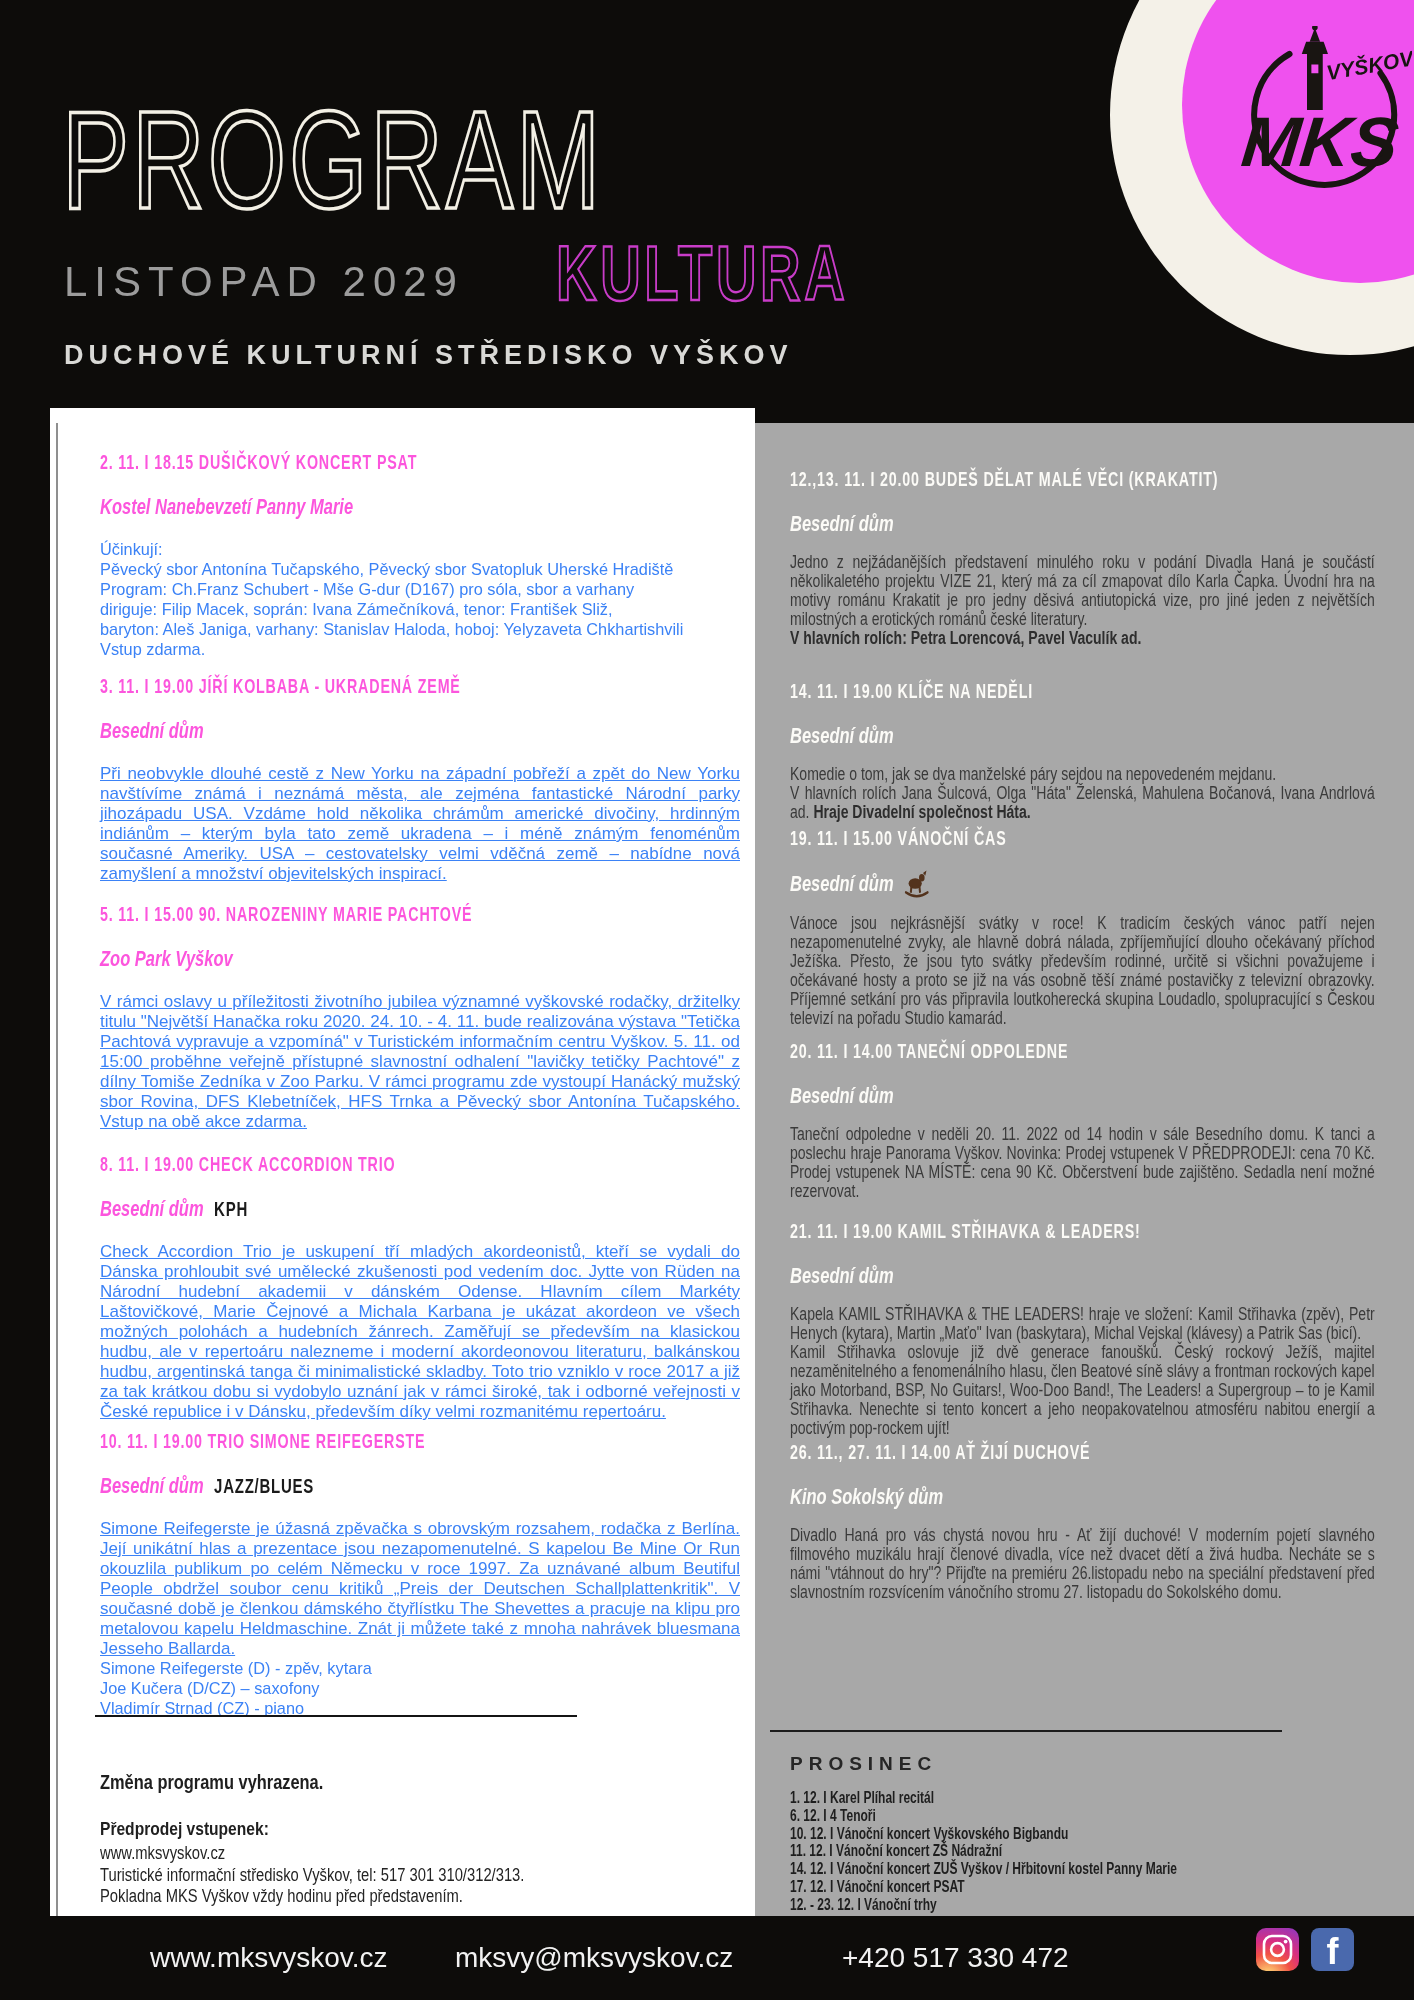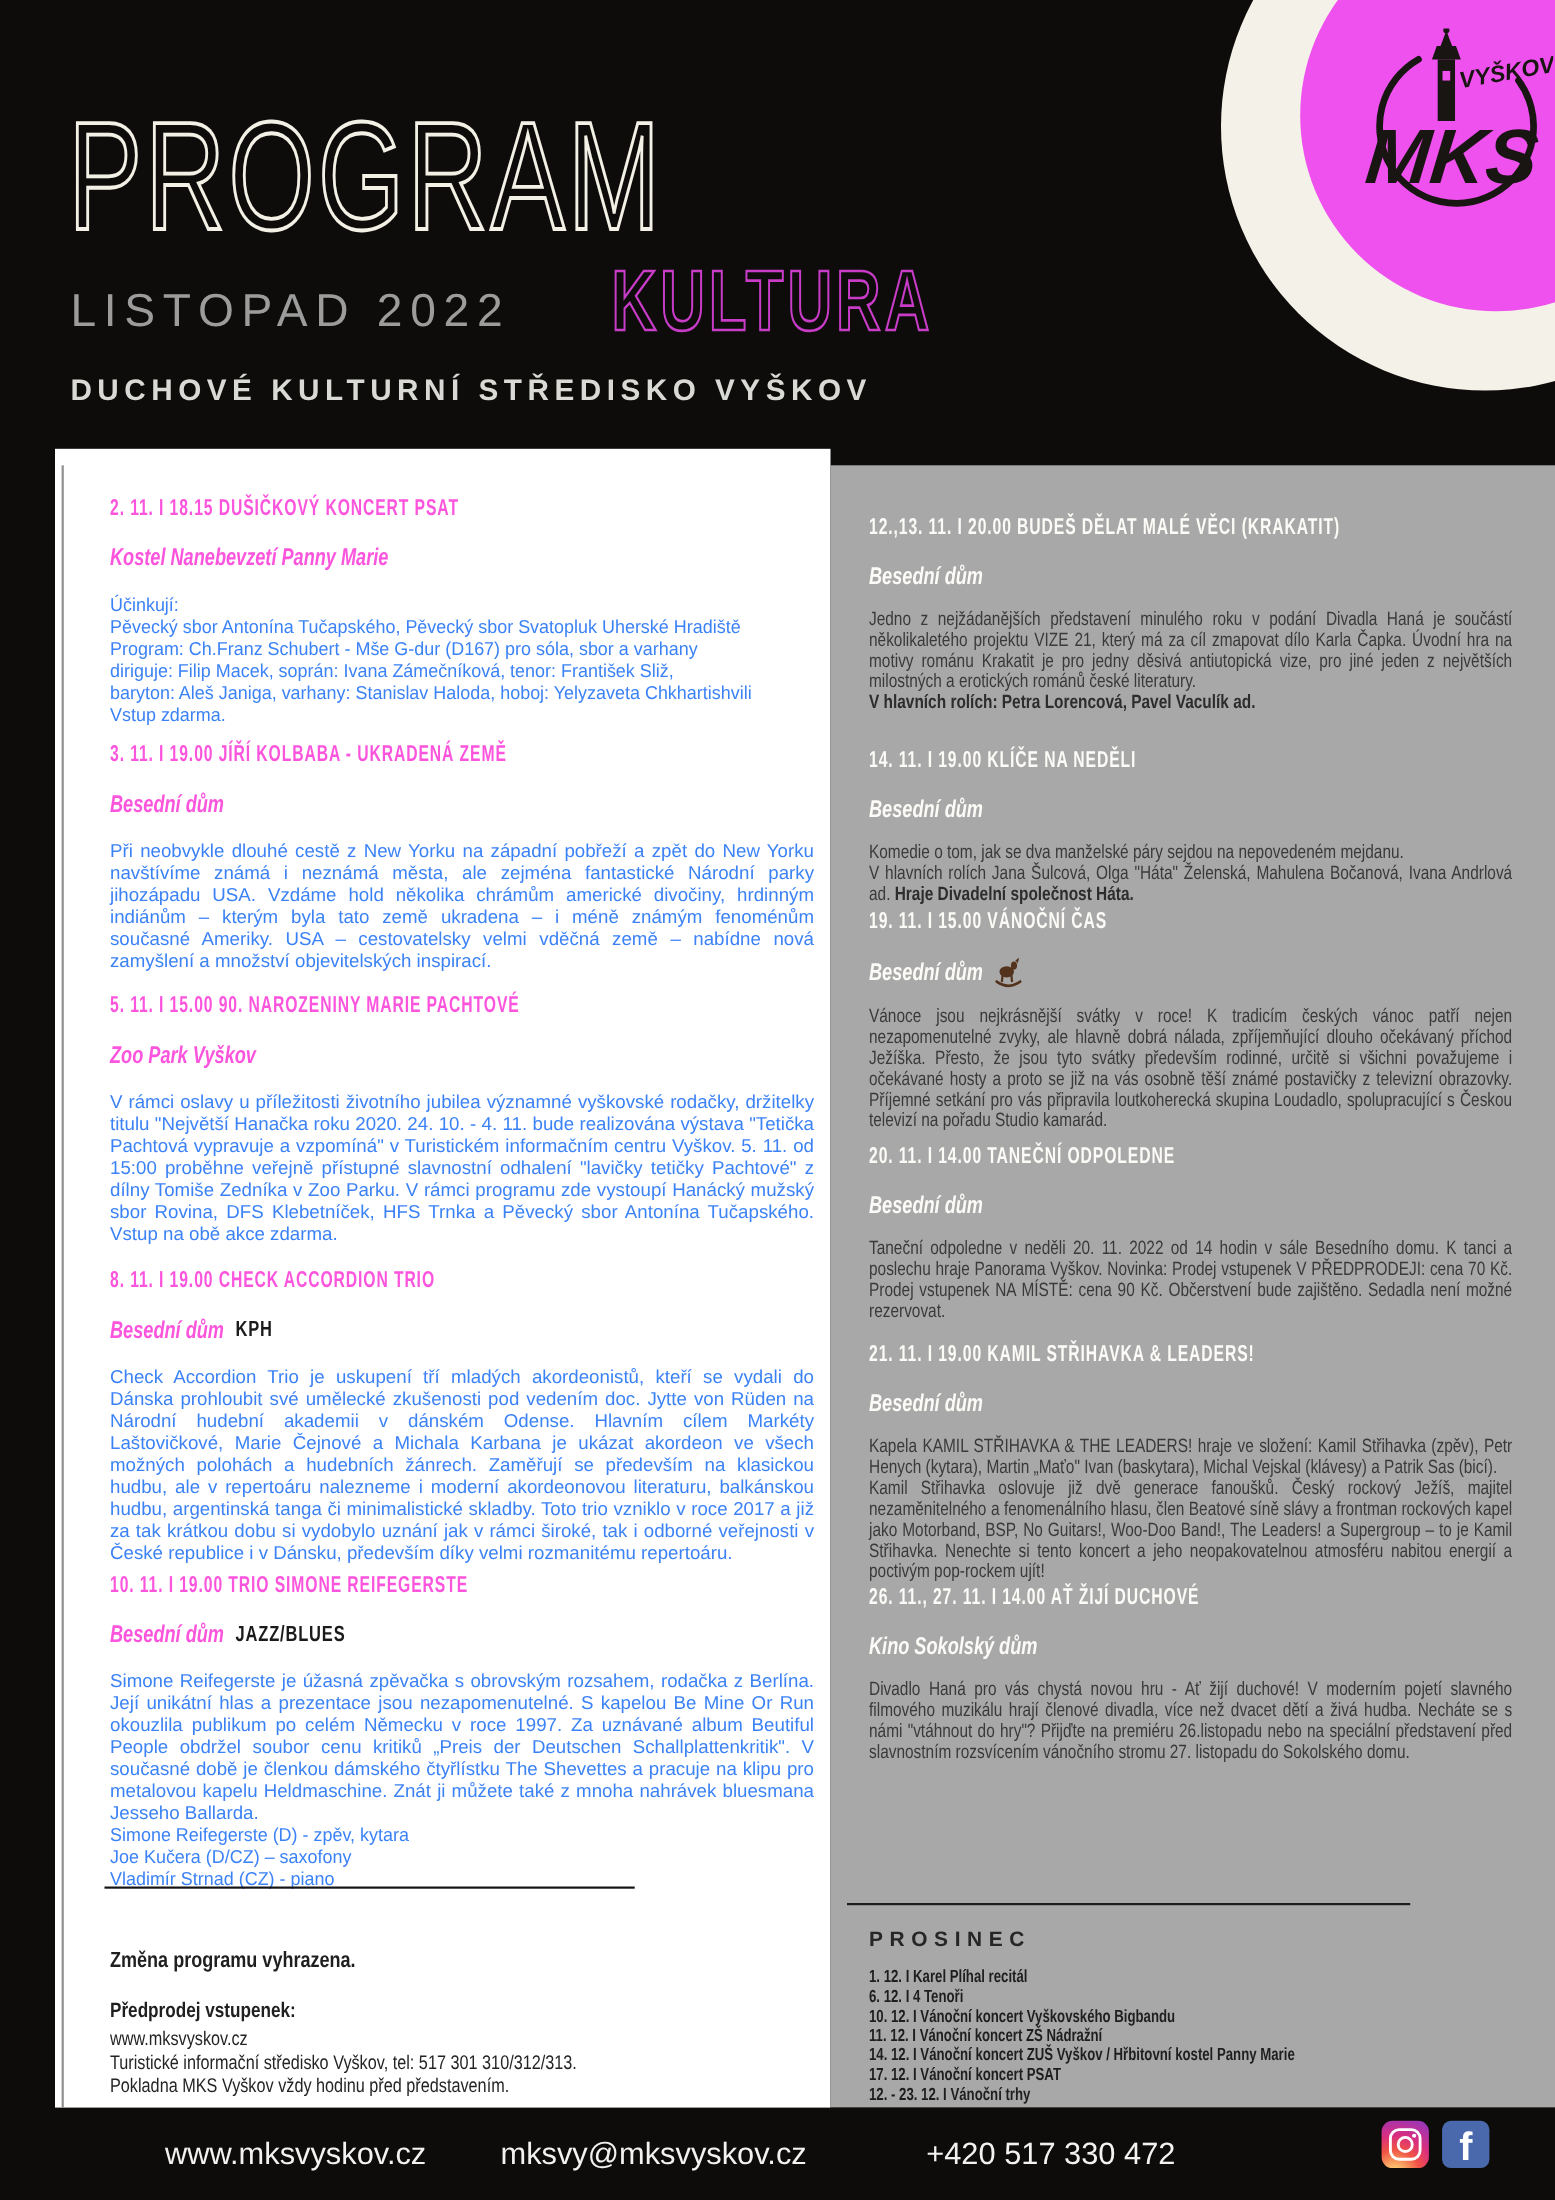--- a/index.html
+++ b/index.html
@@ -35,21 +35,21 @@
     white-space:nowrap; transform:scaleX(0.68); transform-origin:0 50%; }
   .rev .eh { color:#fcfbf7; }
 
   .venue { margin-top:20px; display:flex; align-items:center; gap:14px; font-size:22px; line-height:26px;
     font-weight:700; font-style:italic; color:#fc55dd; white-space:nowrap;
     transform:scaleX(0.75); transform-origin:0 50%; }
   .rev .venue { color:#fcfbf7; }
   .venue .tag { font-style:normal; font-size:20px; letter-spacing:1px; color:#1b1b1b; }
 
   .lbody { margin-top:20px; font-size:17px; line-height:20px; color:#3b82f6; }
-  .lbody .just { text-align:justify; }
+  .lbody .just { text-align:justify;text-decoration:underline; }
   .ln { white-space:nowrap; transform:scaleX(0.96); transform-origin:0 0; }
 
   .rbody { margin-top:16px; width:730px; transform:scaleX(0.801); transform-origin:0 0;
     font-size:17.5px; line-height:19px; color:#3a3a3a; }
   .rbody .just { text-align:justify; }
   .b { font-weight:700; color:#2d2d2d; }
 
   .hr-left  { position:absolute; left:45px; top:1307px; width:482px; height:2px; background:#141414; }
   .hr-right { position:absolute; left:15px; top:1307px; width:512px; height:2px; background:#1c1c1c; }
 
@@ -88,21 +88,21 @@
       <path d="M37 16 h15 l-2.5 -7 h-10 z"></path>
       <path d="M41.5 9 l3 -8 l3 8 z"></path>
       <circle cx="44.5" cy="0.8" r="1.6"></circle>
       <rect x="42.5" y="22" width="4" height="5" fill="#ef51ee"></rect>
     </g>
     <text x="52" y="31" font-size="12" font-weight="bold" font-style="italic" fill="#191512" transform="rotate(-10 52 31)">VYŠKOV</text>
     <text x="10" y="80" font-size="40" font-weight="bold" font-style="italic" fill="#191512" transform="skewX(-6)">MKS</text>
   </svg>
 
   <div class="t-program">PROGRAM</div>
-  <div class="t-month">LISTOPAD 2022</div>
+  <div class="t-month">LISTOPAD 2029</div>
   <div class="t-kultura">KULTURA</div>
   <div class="t-org">DUCHOVÉ KULTURNÍ STŘEDISKO VYŠKOV</div>
 
   <div class="col-white">
 
     <div class="ev" style="top:41px">
       <div class="eh">2. 11. I 18.15 DUŠIČKOVÝ KONCERT PSAT</div>
       <div class="venue">
           <span>Kostel Nanebevzetí Panny Marie</span>
         </div>

